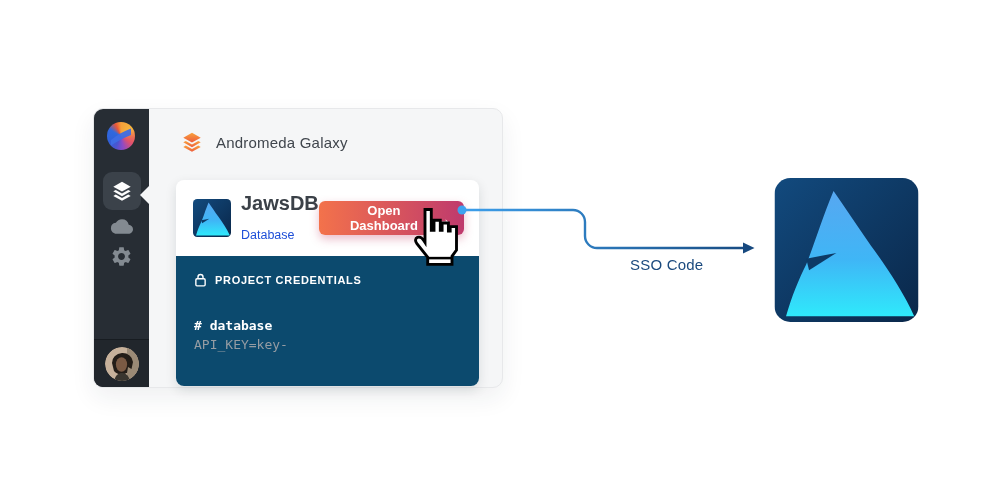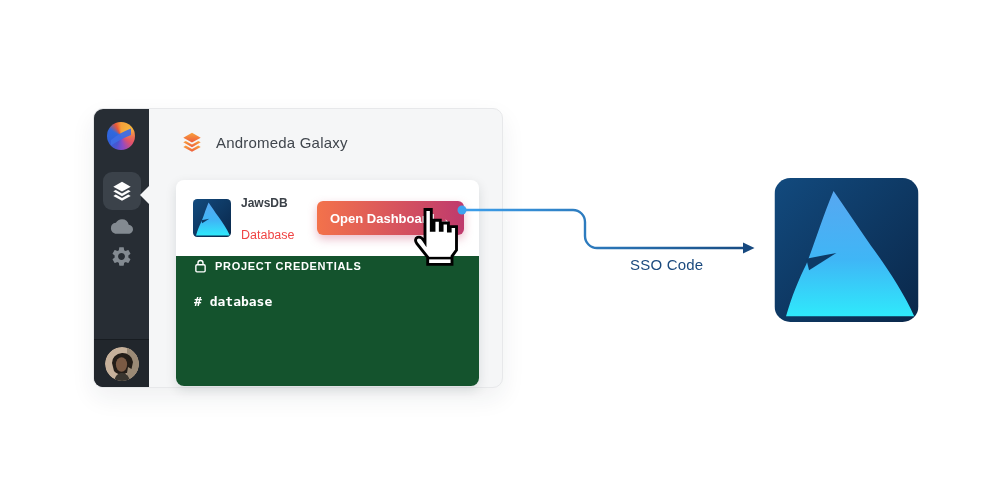--- a/index.html
+++ b/index.html
@@ -35,35 +35,35 @@
 
   .content { position:relative; flex:1; }
   .panel-header { position:absolute; left:32px; top:22px; display:flex; align-items:center; gap:13px; }
   .panel-title { font-size:15px; font-weight:500; color:#40464d; letter-spacing:.2px; }
 
   .inner-card { position:absolute; left:27px; top:71px; width:303px; height:206px;
                 border-radius:8px; background:#ffffff;
                 box-shadow:0 4px 12px rgba(20,30,40,.12); }
   .addon-row { height:76px; display:flex; align-items:center; padding:0 15px 0 17px; }
   .addon-logo { width:38px; height:38px; margin-right:10px; flex:none; }
-  .addon-name { font-size:12px; font-weight:700; color:#3b4148; line-height:18px; }
-  .addon-type { font-size:12.5px; color:#ef4444; margin-top:16px; }
+  .addon-name { font-size:20px; font-weight:700; color:#3b4148; line-height:18px; }
+  .addon-type { font-size:12.5px; color:#1d4ed8; margin-top:16px; }
   .open-btn { margin-left:auto; width:147px; height:34px; border:none; border-radius:6px;
               background:linear-gradient(90deg,#f3724b,#bf3a6d);
               box-shadow:0 4px 10px rgba(196,64,104,.35);
               color:#fff; font-family:"Liberation Sans",sans-serif; font-size:13px; font-weight:700;
               display:flex; align-items:center; justify-content:space-between;
               padding:0 13px; cursor:pointer; }
   .open-btn .arr { font-size:15px; font-weight:400; }
 
   .credentials { position:absolute; left:0; right:0; top:76px; bottom:0;
-                 background:#14532d; border-radius:0 0 8px 8px; padding:3px 18px; }
+                 background:#0c4a6e; border-radius:0 0 8px 8px; padding:17px 18px; }
   .cred-head { display:flex; align-items:center; gap:8px; color:#ffffff;
                font-size:11px; font-weight:700; letter-spacing:.7px; }
-  .code { margin-top:19px; font-family:"DejaVu Sans Mono", monospace;
+  .code { margin-top:29px; font-family:"DejaVu Sans Mono", monospace;
           font-size:13px; line-height:19px; color:#959ca3; }
   .code .comment { color:#ffffff; font-weight:700; }
 
   
   .connector { position:absolute; left:455px; top:195px; z-index:5; }
   .sso-label { position:absolute; left:630px; top:256px; width:117px; text-align:left;
                font-size:15px; color:#1b4a7e; letter-spacing:.2px; }
 
   .big-logo { position:absolute; left:773px; top:178px; width:147px; height:144px; }
 
@@ -178,20 +178,21 @@
         <div class="credentials">
           <div class="cred-head">
             <svg width="13" height="14" viewBox="0 0 14 15">
               <rect x="2" y="6.2" width="10" height="7.6" rx="1.2" fill="none" stroke="#ffffff" stroke-width="1.5"></rect>
               <path d="M4.3 6.2 V4.3 a2.7 2.7 0 0 1 5.4 0 V6.2" fill="none" stroke="#ffffff" stroke-width="1.5"></path>
             </svg>
             <span>PROJECT CREDENTIALS</span>
           </div>
           <div class="code">
             <div class="comment"># database</div>
+            <div>API_KEY=key-</div>
           </div>
         </div>
       </div>
     </div>
   </div>
 
   <svg class="connector" width="320" height="70" viewBox="0 0 320 70">
     <path d="M7 15 H118 A12 12 0 0 1 130 27 V41 A12 12 0 0 0 142 53 H288" fill="none" stroke="url(#lineGrad)" stroke-width="2.4"></path>
     <polygon points="288,47.6 299.5,53 288,58.4" fill="#17497f"></polygon>
     <circle cx="7" cy="15" r="4.5" fill="#3ea2ef"></circle>

